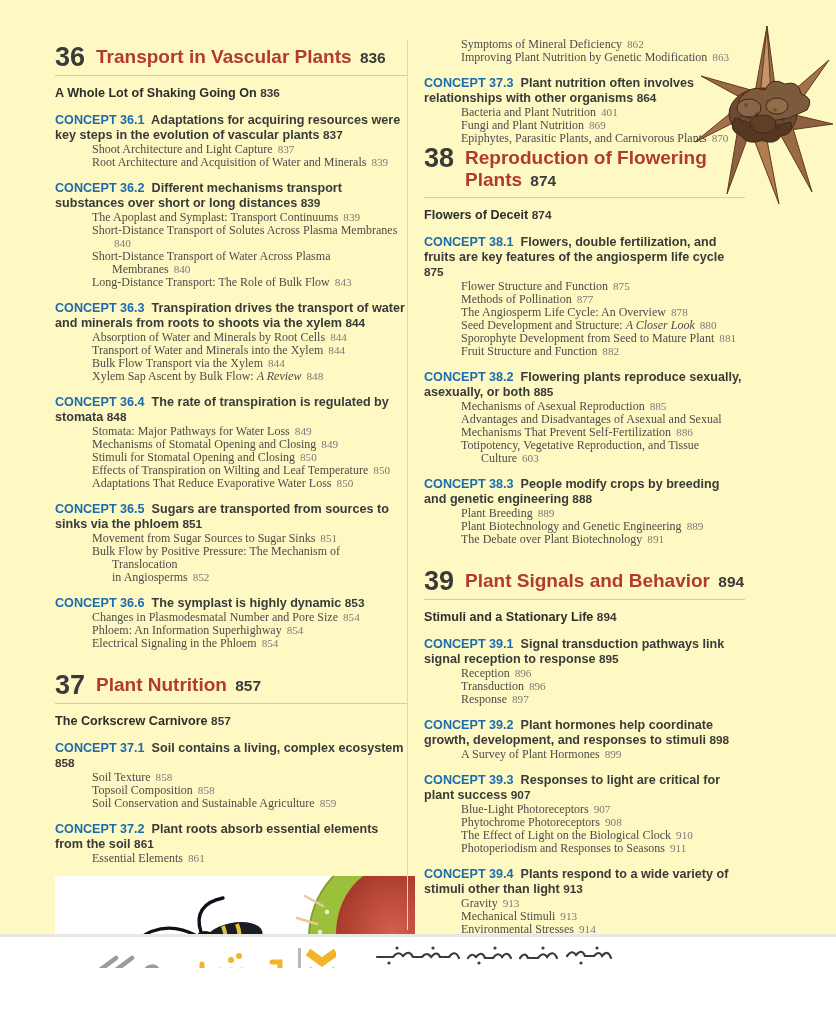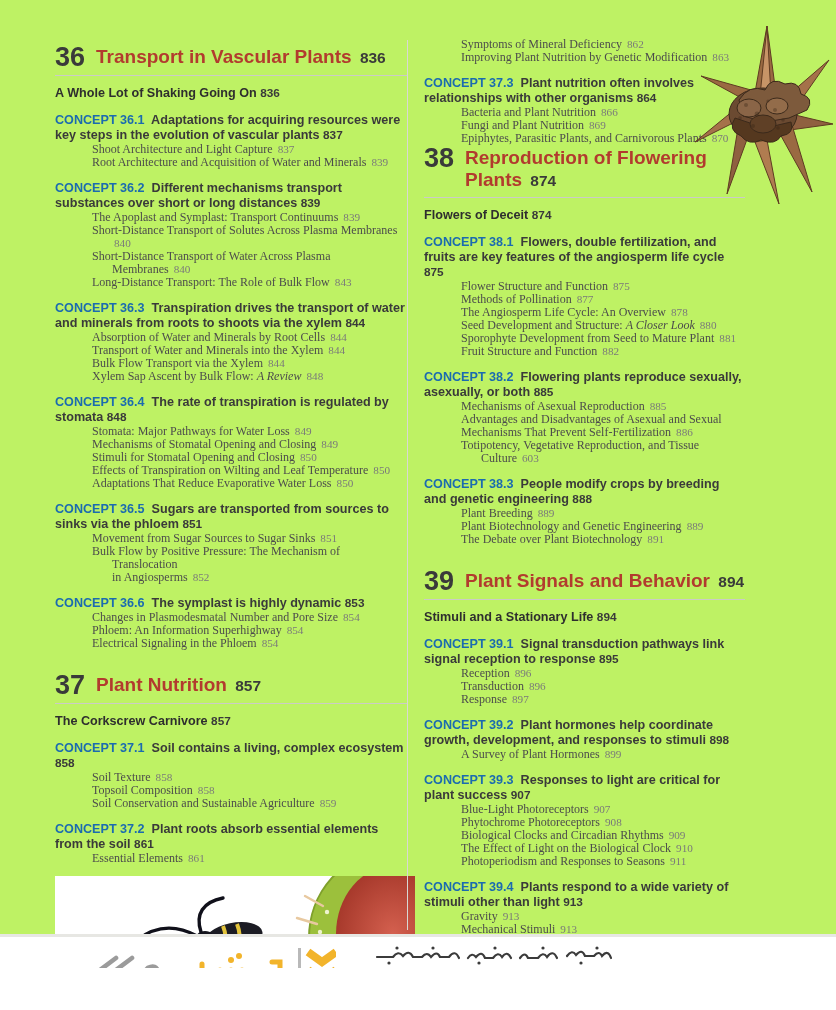--- a/index.html
+++ b/index.html
@@ -1,16 +1,16 @@
 <!DOCTYPE html>
 <html><head>
 <meta charset="utf-8">
 <style>
   html,body{margin:0;padding:0;background:#ffffff;}
-  .page{position:relative;width:836px;height:968px;background:#bef264;overflow:hidden;
+  .page{position:relative;width:836px;height:968px;background:#fef9c3;overflow:hidden;
         font-family:"Liberation Sans",sans-serif;}
   .col{position:absolute;}
   .col-left{left:55px;top:44px;width:352px;}
   .col-right{left:424px;top:38px;width:321px;}
   .col-divider{position:absolute;left:407px;top:40px;width:1px;height:890px;background:#d8d8d4;}
 
   .chapter{display:flex;gap:11px;align-items:flex-start;}
   .chapter.spaced{margin-top:22px;}
   .ch-num{font-weight:bold;font-size:27px;line-height:26px;color:#3a3a3a;}
   .ch-title{font-weight:bold;font-size:19px;line-height:22px;color:#b23b2e;padding-top:2px;}
@@ -208,21 +208,21 @@
 
         <path d="M96,177 Q92,140 116,128 Q140,140 130,177 Z" fill="#8db23f" stroke="#6f9430" stroke-width="2"></path>
         <path d="M60,177 Q70,150 96,146 Q104,164 92,177 Z" fill="#7fa437"></path>
       </svg>
     </div>
   </div>
   <div class="col col-right" id="col-right">
       <div class="sub">Symptoms of Mineral Deficiency <span class="spage">862</span></div>
       <div class="sub">Improving Plant Nutrition by Genetic Modification <span class="spage">863</span></div>
       <div class="concept"><span class="cid">CONCEPT 37.3</span>&nbsp; Plant nutrition often involves relationships with other organisms <span class="pg">864</span></div>
-      <div class="sub">Bacteria and Plant Nutrition <span class="spage">866</span></div>
+      <div class="sub">Bacteria and Plant Nutrition <span class="spage">401</span></div>
       <div class="sub">Fungi and Plant Nutrition <span class="spage">869</span></div>
       <div class="sub">Epiphytes, Parasitic Plants, and Carnivorous Plants <span class="spage">870</span></div>
       <div class="chapter">
         <span class="ch-num">38</span>
         <span class="ch-title">Reproduction of Flowering Plants <span class="ch-page">874</span></span>
       </div>
       <div class="rule"></div>
       <div class="story">Flowers of Deceit <span class="pg">874</span></div>
       <div class="concept"><span class="cid">CONCEPT 38.1</span>&nbsp; Flowers, double fertilization, and fruits are key features of the angiosperm life cycle <span class="pg">875</span></div>
       <div class="sub">Flower Structure and Function <span class="spage">875</span></div>
@@ -249,21 +249,20 @@
       <div class="story">Stimuli and a Stationary Life <span class="pg">894</span></div>
       <div class="concept"><span class="cid">CONCEPT 39.1</span>&nbsp; Signal transduction pathways link signal reception to response <span class="pg">895</span></div>
       <div class="sub">Reception <span class="spage">896</span></div>
       <div class="sub">Transduction <span class="spage">896</span></div>
       <div class="sub">Response <span class="spage">897</span></div>
       <div class="concept"><span class="cid">CONCEPT 39.2</span>&nbsp; Plant hormones help coordinate growth, development, and responses to stimuli <span class="pg">898</span></div>
       <div class="sub">A Survey of Plant Hormones <span class="spage">899</span></div>
       <div class="concept"><span class="cid">CONCEPT 39.3</span>&nbsp; Responses to light are critical for plant success <span class="pg">907</span></div>
       <div class="sub">Blue-Light Photoreceptors <span class="spage">907</span></div>
       <div class="sub">Phytochrome Photoreceptors <span class="spage">908</span></div>
-      <div class="sub">Biological Clocks and Circadian Rhythms <span class="spage">909</span></div>
       <div class="sub">The Effect of Light on the Biological Clock <span class="spage">910</span></div>
       <div class="sub">Photoperiodism and Responses to Seasons <span class="spage">911</span></div>
       <div class="concept"><span class="cid">CONCEPT 39.4</span>&nbsp; Plants respond to a wide variety of stimuli other than light <span class="pg">913</span></div>
       <div class="sub">Gravity <span class="spage">913</span></div>
       <div class="sub">Mechanical Stimuli <span class="spage">913</span></div>
       <div class="sub">Environmental Stresses <span class="spage">914</span></div>
       <div class="concept"><span class="cid">CONCEPT 39.5</span>&nbsp; Plants respond to attacks by pathogens and herbivores <span class="pg">918</span></div>
       <div class="sub">Defenses Against Pathogens <span class="spage">918</span></div>
     </div>
   <div class="col-divider"></div>

